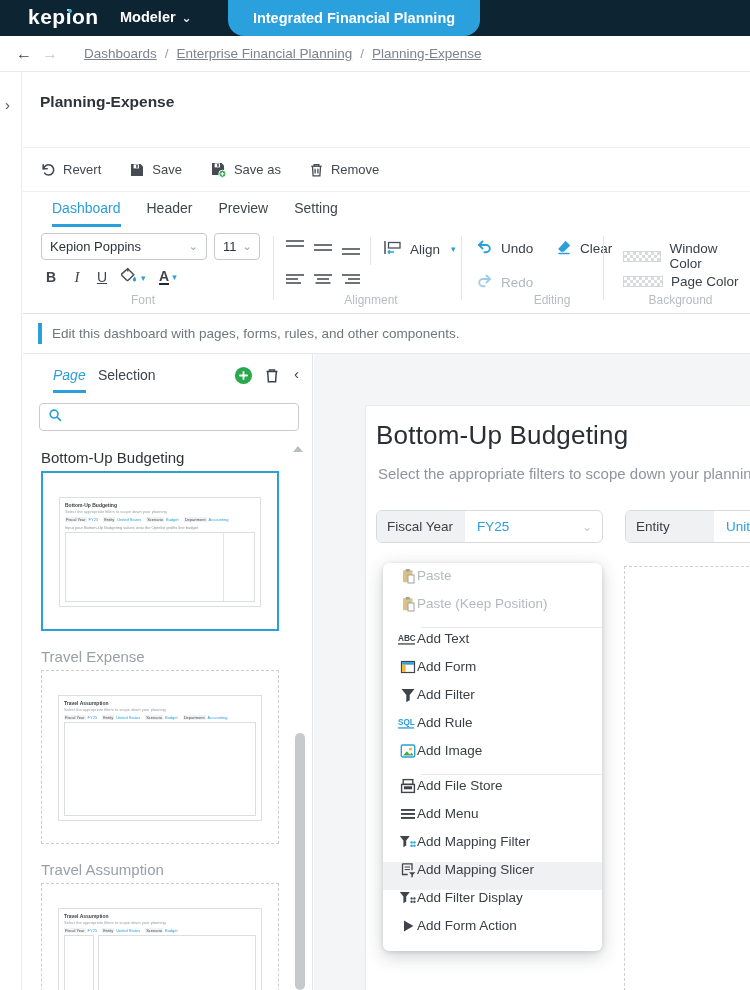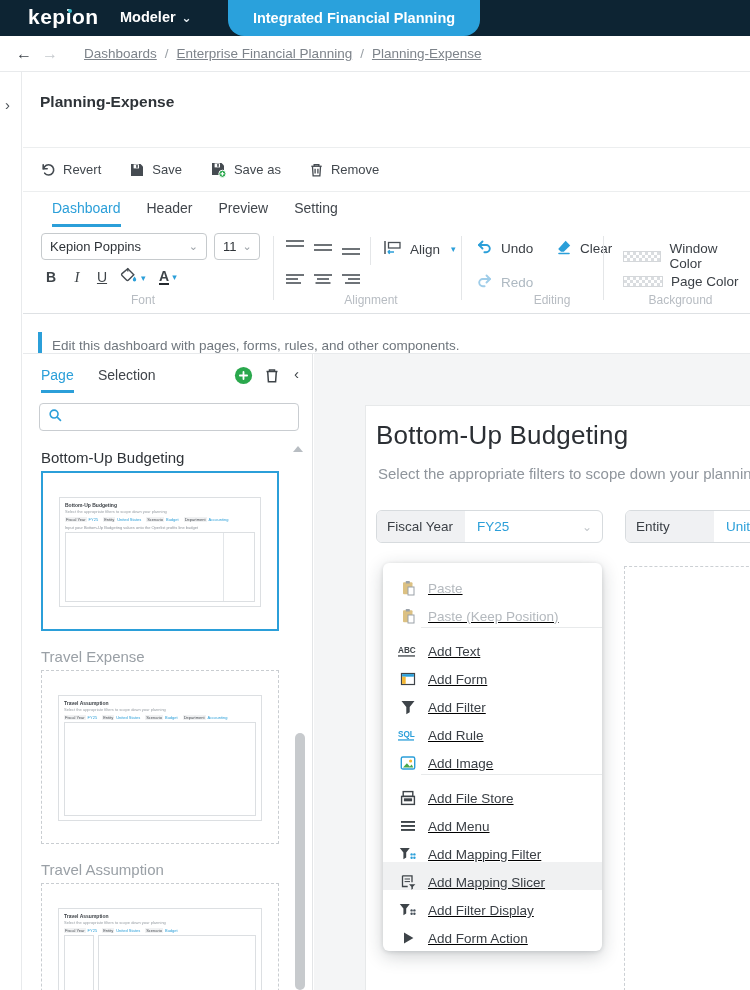--- a/index.html
+++ b/index.html
@@ -62,21 +62,21 @@
   .a-color { font-weight:bold; font-size:14px; border-bottom:2.5px solid #23282d; line-height:14px; }
   .icon-word-btn { position:absolute; display:flex; align-items:center; gap:8px; font-size:13.5px; color:#3a3f45; cursor:pointer; }
   .icon-word-btn.dim { color:#aeb9c2;text-align:right; }
   .checker { width:40px; height:11px; border:1px solid #d4d7da;
     background-image:linear-gradient(45deg,#dadde0 25%,transparent 25%,transparent 75%,#dadde0 75%),
       linear-gradient(45deg,#dadde0 25%,transparent 25%,transparent 75%,#dadde0 75%);
     background-size:6px 6px; background-position:0 0,3px 3px; background-color:#fff; }
 
   
   #infobar { position:absolute; left:23px; top:314px; width:727px; height:40px; border-bottom:1px solid #e8eaec;
-    background:#fff; display:flex; align-items:flex-end; }
+    background:#fff; display:flex; align-items:center; }
   .info-accent { width:4px; height:21px; background:#2b9fd9; margin-left:15px; }
   .info-text { margin-left:10px; font-size:13.5px; color:#6f767d; }
 
   
   #panel { position:absolute; left:23px; top:354px; width:290px; height:636px; background:#fff;
     border-right:1px solid #e3e5e7; overflow:hidden; }
   .panel-tab { position:absolute; top:13px; font-size:14px; color:#3f444a; cursor:pointer; padding-bottom:7px; }
   .panel-tab.active { color:#2b9fd9; border-bottom:3px solid #2b9fd9; }
   .panel-icon { position:absolute; top:13px; cursor:pointer; }
   .search-box { position:absolute; left:16px; top:49px; width:260px; height:28px; border:1px solid #c9cdd1;
@@ -119,21 +119,21 @@
     background:#f0f1f3; font-size:13.5px; color:#3a3f45; }
   .pill .pvalue { font-size:13.5px; color:#2b9fd9; padding-left:12px; white-space:nowrap; }
   .pill .pchev { color:#c4c8cc; font-size:12px; margin-left:auto; padding:0 10px; }
   .pill:nth-child(1) { width:227px; }
   .pill:nth-child(2) { width:215px; }
   .form-outline { position:absolute; left:258px; top:160px; right:-2px; bottom:-4px; border:1px dashed #ccd0d4; cursor:pointer; }
 
   
   #ctxmenu { position:absolute; left:383px; top:563px; width:219px; background:#fff; border-radius:6px;
     box-shadow:0 5px 18px rgba(30,40,50,.22), 0 1px 4px rgba(30,40,50,.14); padding:5px 0; z-index:20; }
-  .menu-item { height:28px; display:flex; align-items:flex-end; padding-left:15px; gap:11px; cursor:pointer;text-decoration:underline; }
+  .menu-item { height:28px; display:flex; align-items:flex-start; padding-left:15px; cursor:pointer; }
   .menu-item .mi-icon { width:19px; height:16px; display:flex; align-items:center; justify-content:center; flex:none; }
   .menu-item .mi-label { font-size:13.5px; color:#3b4046; }
   .menu-item.disabled .mi-label { color:#b4b9be; }
   .menu-item.hl { background:#f0f1f2; }
   .menu-sep { border-top:1px solid #e8eaeb; margin:3px 0 3px 38px; }
 </style>
 </head>
 <body>
 
 <div id="topbar">
@@ -332,21 +332,21 @@
   </div>
   <div class="grp-label" style="left:588px; width:139px;">Background</div>
 </div>
 
 <div id="infobar">
   <div class="info-accent"></div>
   <div class="info-text">Edit this dashboard with pages, forms, rules, and other components.</div>
 </div>
 
 <div id="panel">
-  <div class="panel-tab active" style="left:18px;" id="ptab0">Page</div>
+  <div class="panel-tab active" style="left:30px;font-style:italic;" id="ptab0">Page</div>
   <div class="panel-tab" style="left:75px;" id="ptab1">Selection</div>
   <div class="panel-icon" style="left:211px; top:12px;">
     <span><svg width="19" height="19" viewBox="0 0 19 19">
           <circle cx="9.5" cy="9.5" r="8.6" fill="#2aa84d"></circle>
           <rect x="8.6" y="5" width="1.8" height="9" rx=".9" fill="#fff"></rect>
           <rect x="5" y="8.6" width="9" height="1.8" rx=".9" fill="#fff"></rect>
         </svg></span>
   </div>
   <div class="panel-icon" style="left:241px; top:13px;">
     <span><svg width="16" height="17" viewBox="0 0 16 16" fill="none" stroke="#3e4449" stroke-width="1.5">

